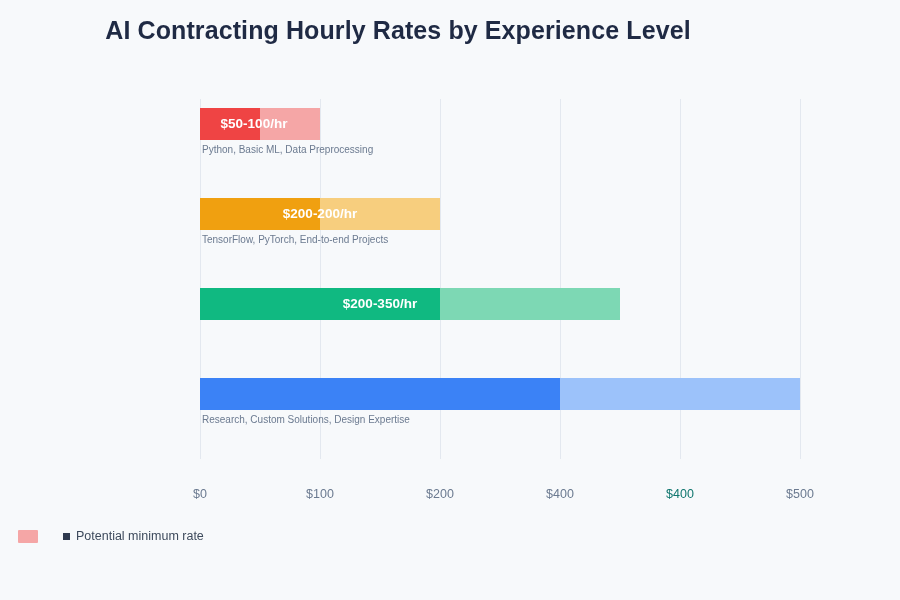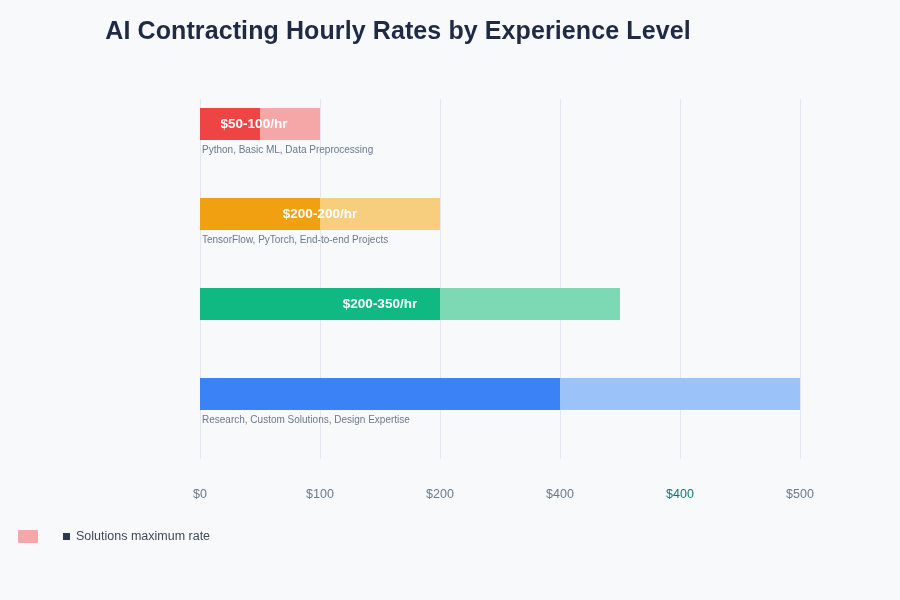--- a/index.html
+++ b/index.html
@@ -189,17 +189,17 @@
       <div class="xtick" style="left: 440px; color: rgb(107, 122, 144);">$200</div>
       <div class="xtick" style="left: 560px; color: rgb(107, 122, 144);">$400</div>
       <div class="xtick" style="left: 680px; color: #0f766e;">$400</div>
       <div class="xtick" style="left: 800px; color: rgb(107, 122, 144);">$500</div>
     </div>
 
   <div id="legend">
       <div class="legend-row">
         <div class="legend-swatch" style="background: rgb(245, 166, 166);"></div>
         <div class="legend-bullet"></div>
-        <div class="legend-label">Solutions maximum rate</div>
+        <div class="legend-label">Potential minimum rate</div>
       </div>
     </div>
 
 </div>
 
 </body></html>

